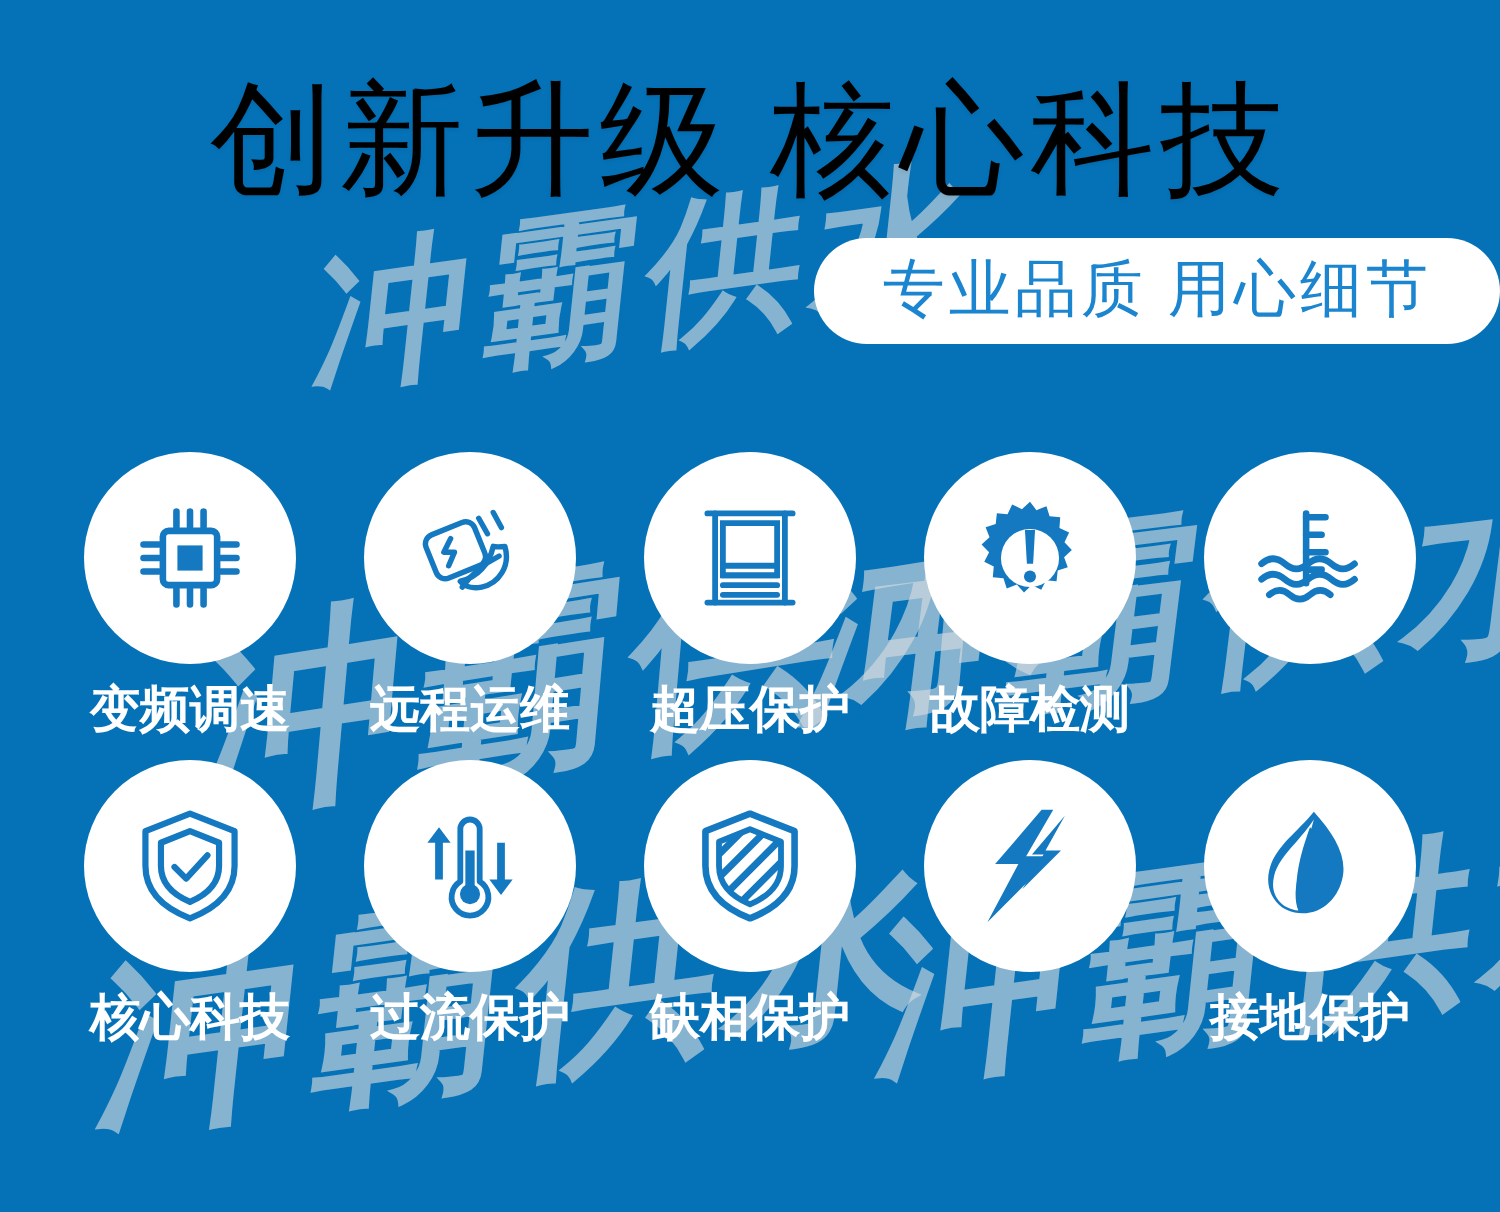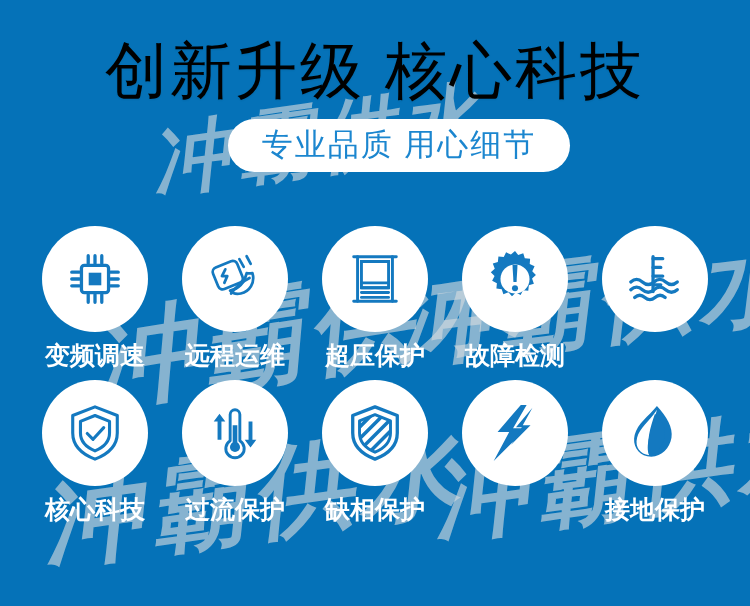--- a/index.html
+++ b/index.html
@@ -53,21 +53,21 @@
   .headline {
     color: #000000;
     font-size: 62px;
     font-weight: 400;
     line-height: 1.05;
     letter-spacing: 3px;
     text-shadow: 0 1px 2px rgba(0,0,0,0.08);
   }
   .pill-wrap {
     display: flex;
-    justify-content: center;
+    justify-content: flex-end;
     margin-top: 16px;
     padding-left: 48px;
   }
   .pill {
     background: #ffffff;
     color: #1b86cf;
     font-size: 31px;
     font-weight: 400;
     letter-spacing: 2px;
     border-radius: 30px;

